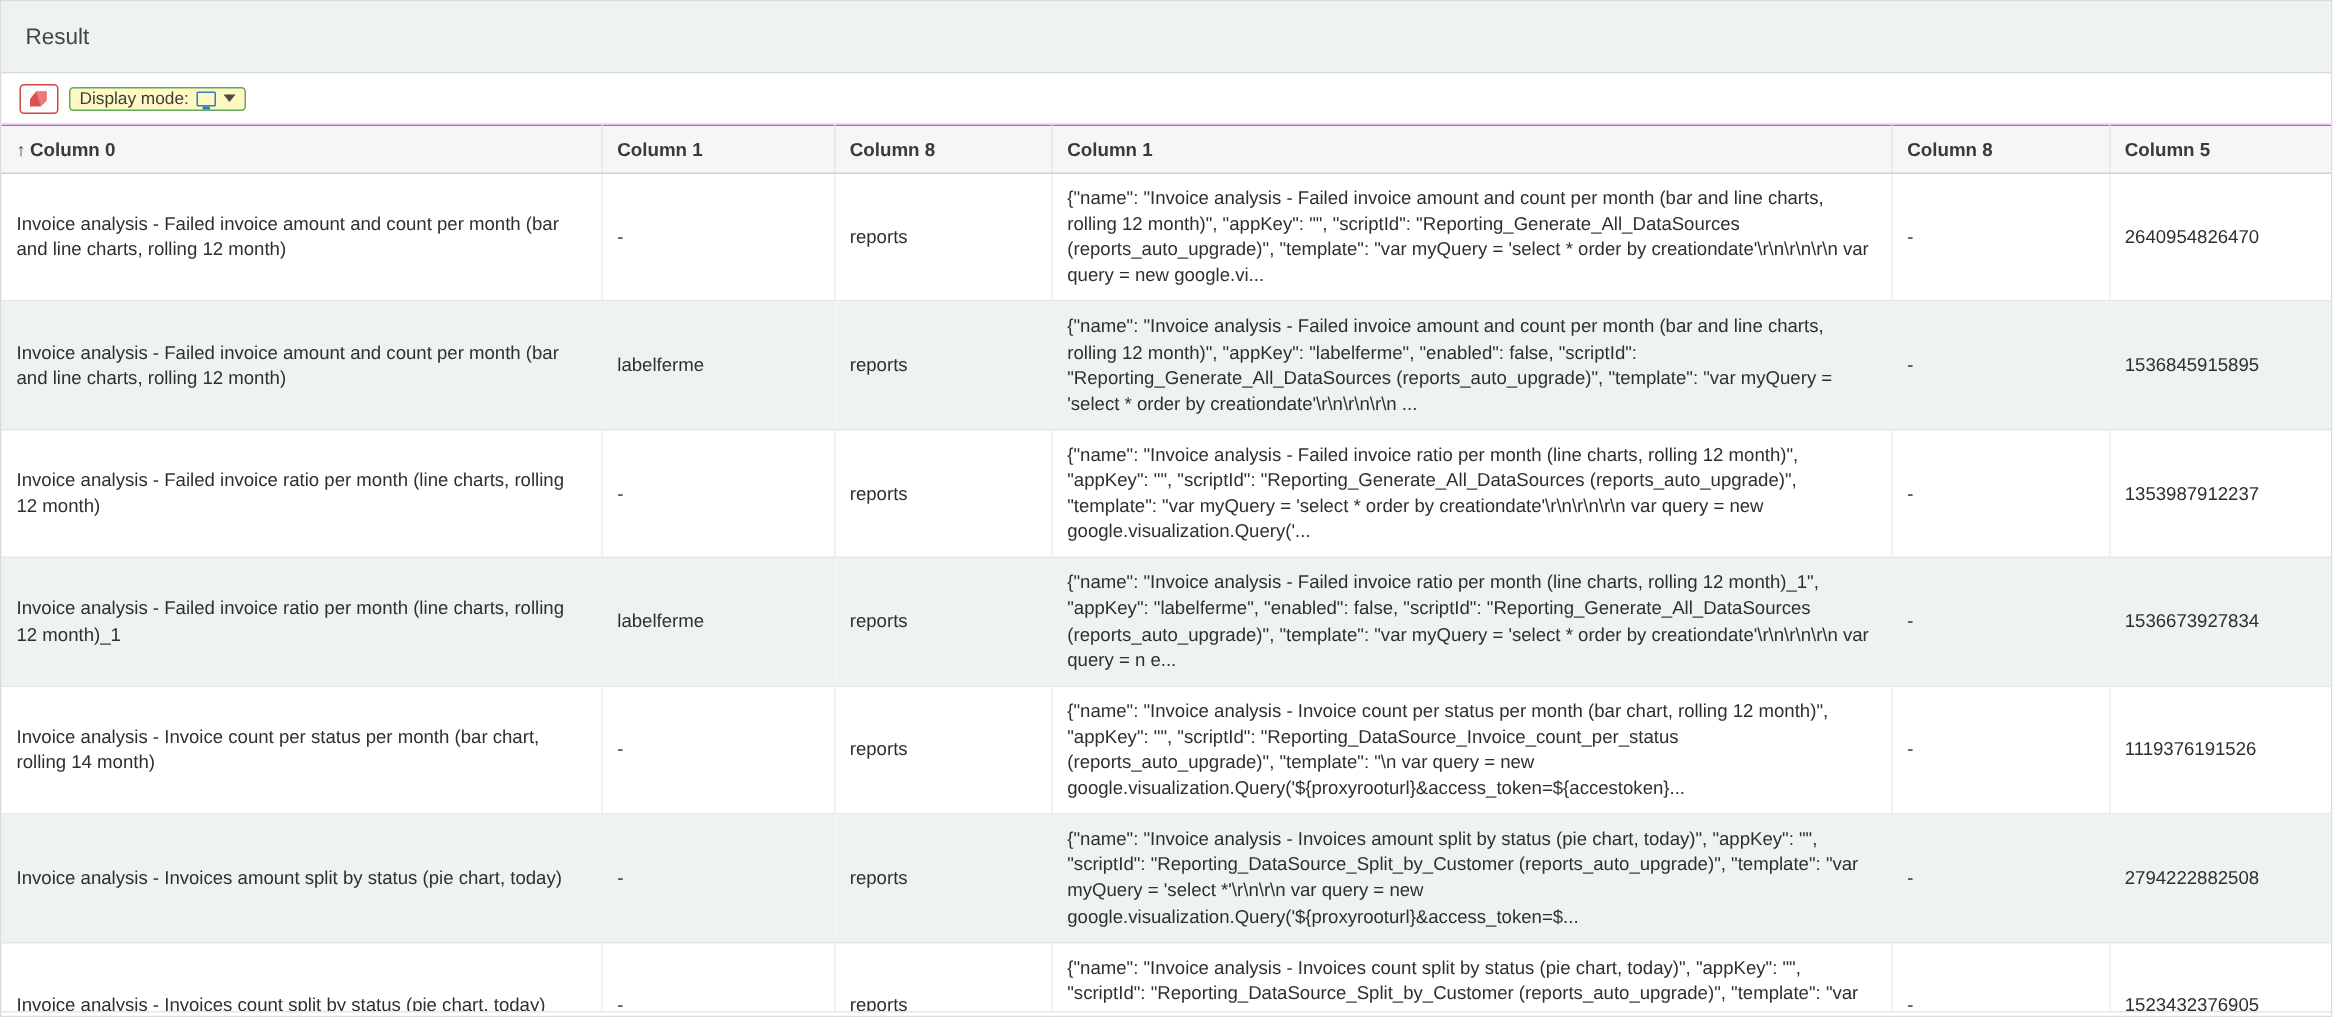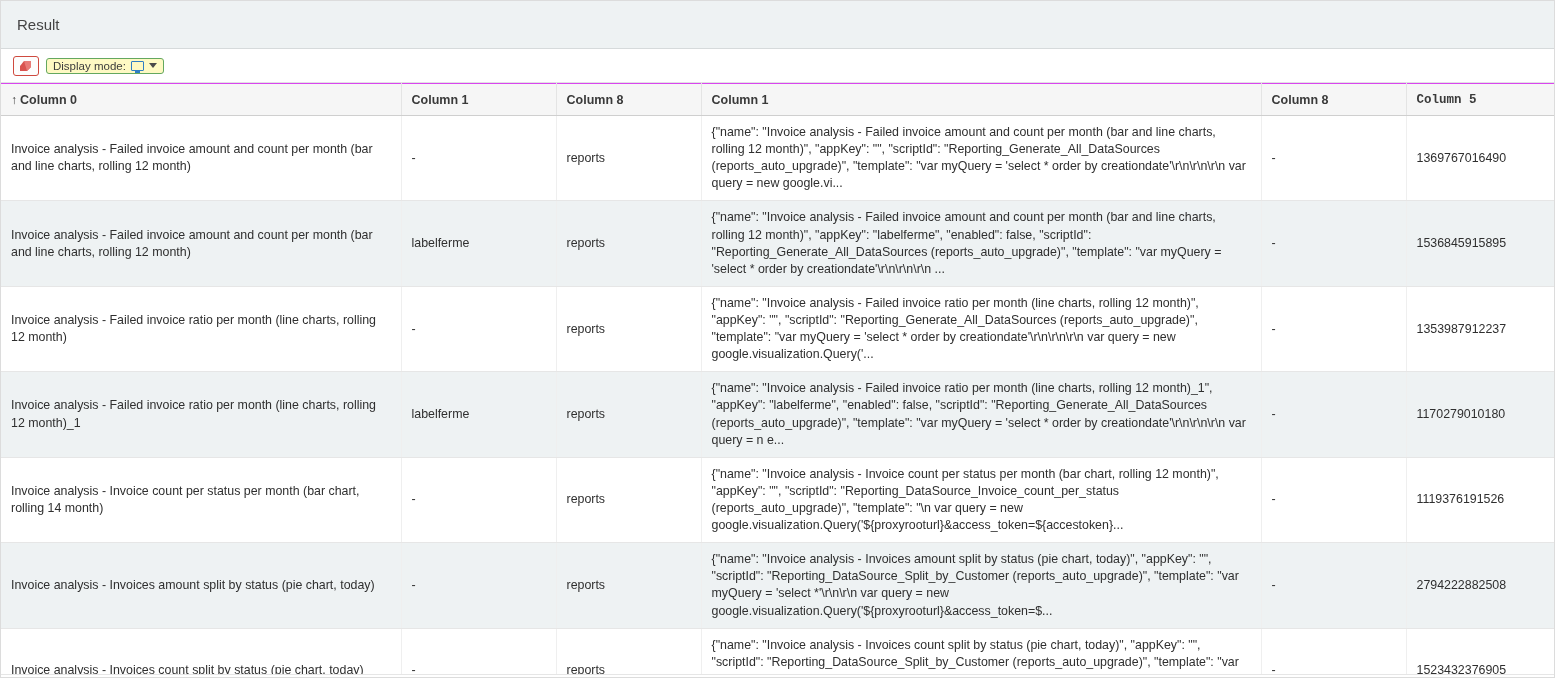--- a/index.html
+++ b/index.html
@@ -108,21 +108,21 @@
     border-right: 1px solid #e4e4e4;
     text-align: left;
     font-size: 12.5px;
     font-weight: bold;
     color: #3a3a3a;
     padding: 8px 8px 8px 10px;
     height: 32px;
     vertical-align: middle;
     white-space: nowrap;
   }
-  table.grid th:last-child { border-right: none; font-family: Liberation Mono, monospace; }
+  table.grid th:last-child { border-right: none; }
   .sort-arrow {
     display: inline-block;
     margin-right: 3px;
     font-size: 12px;
     color: #3a3a3a;
     line-height: 1;
   }
   table.grid td {
     border-bottom: 1px solid #e6e6e6;
     border-right: 1px solid #efefef;
@@ -206,21 +206,21 @@
           <th><span>Column 5</span></th>
         </tr>
       </thead>
       <tbody>
         <tr class="odd">
           <td class="c0">Invoice analysis - Failed invoice amount and count per month (bar and line charts, rolling 12 month)</td>
           <td class="c1">-</td>
           <td class="c2">reports</td>
           <td class="c3">{"name": "Invoice analysis - Failed invoice amount and count per month (bar and line charts, rolling 12 month)", "appKey": "", "scriptId": "Reporting_Generate_All_DataSources (reports_auto_upgrade)", "template": "var myQuery = 'select * order by creationdate'\r\n\r\n\r\n var query = new google.vi...</td>
           <td class="c4">-</td>
-          <td class="c5">1369767016490</td>
+          <td class="c5">2640954826470</td>
         </tr>
         <tr class="even">
           <td class="c0">Invoice analysis - Failed invoice amount and count per month (bar and line charts, rolling 12 month)</td>
           <td class="c1">labelferme</td>
           <td class="c2">reports</td>
           <td class="c3">{"name": "Invoice analysis - Failed invoice amount and count per month (bar and line charts, rolling 12 month)", "appKey": "labelferme", "enabled": false, "scriptId": "Reporting_Generate_All_DataSources (reports_auto_upgrade)", "template": "var myQuery = 'select * order by creationdate'\r\n\r\n\r\n ...</td>
           <td class="c4">-</td>
           <td class="c5">1536845915895</td>
         </tr>
         <tr class="odd">
@@ -230,21 +230,21 @@
           <td class="c3">{"name": "Invoice analysis - Failed invoice ratio per month (line charts, rolling 12 month)", "appKey": "", "scriptId": "Reporting_Generate_All_DataSources (reports_auto_upgrade)", "template": "var myQuery = 'select * order by creationdate'\r\n\r\n\r\n var query = new google.visualization.Query('...</td>
           <td class="c4">-</td>
           <td class="c5">1353987912237</td>
         </tr>
         <tr class="even">
           <td class="c0">Invoice analysis - Failed invoice ratio per month (line charts, rolling 12 month)_1</td>
           <td class="c1">labelferme</td>
           <td class="c2">reports</td>
           <td class="c3">{"name": "Invoice analysis - Failed invoice ratio per month (line charts, rolling 12 month)_1", "appKey": "labelferme", "enabled": false, "scriptId": "Reporting_Generate_All_DataSources (reports_auto_upgrade)", "template": "var myQuery = 'select * order by creationdate'\r\n\r\n\r\n var query = n e...</td>
           <td class="c4">-</td>
-          <td class="c5">1170279010180</td>
+          <td class="c5">1536673927834</td>
         </tr>
         <tr class="odd">
           <td class="c0">Invoice analysis - Invoice count per status per month (bar chart, rolling 14 month)</td>
           <td class="c1">-</td>
           <td class="c2">reports</td>
           <td class="c3">{"name": "Invoice analysis - Invoice count per status per month (bar chart, rolling 12 month)", "appKey": "", "scriptId": "Reporting_DataSource_Invoice_count_per_status (reports_auto_upgrade)", "template": "\n var query = new google.visualization.Query('${proxyrooturl}&amp;access_token=${accestoken}...</td>
           <td class="c4">-</td>
           <td class="c5">1119376191526</td>
         </tr>
         <tr class="even">

